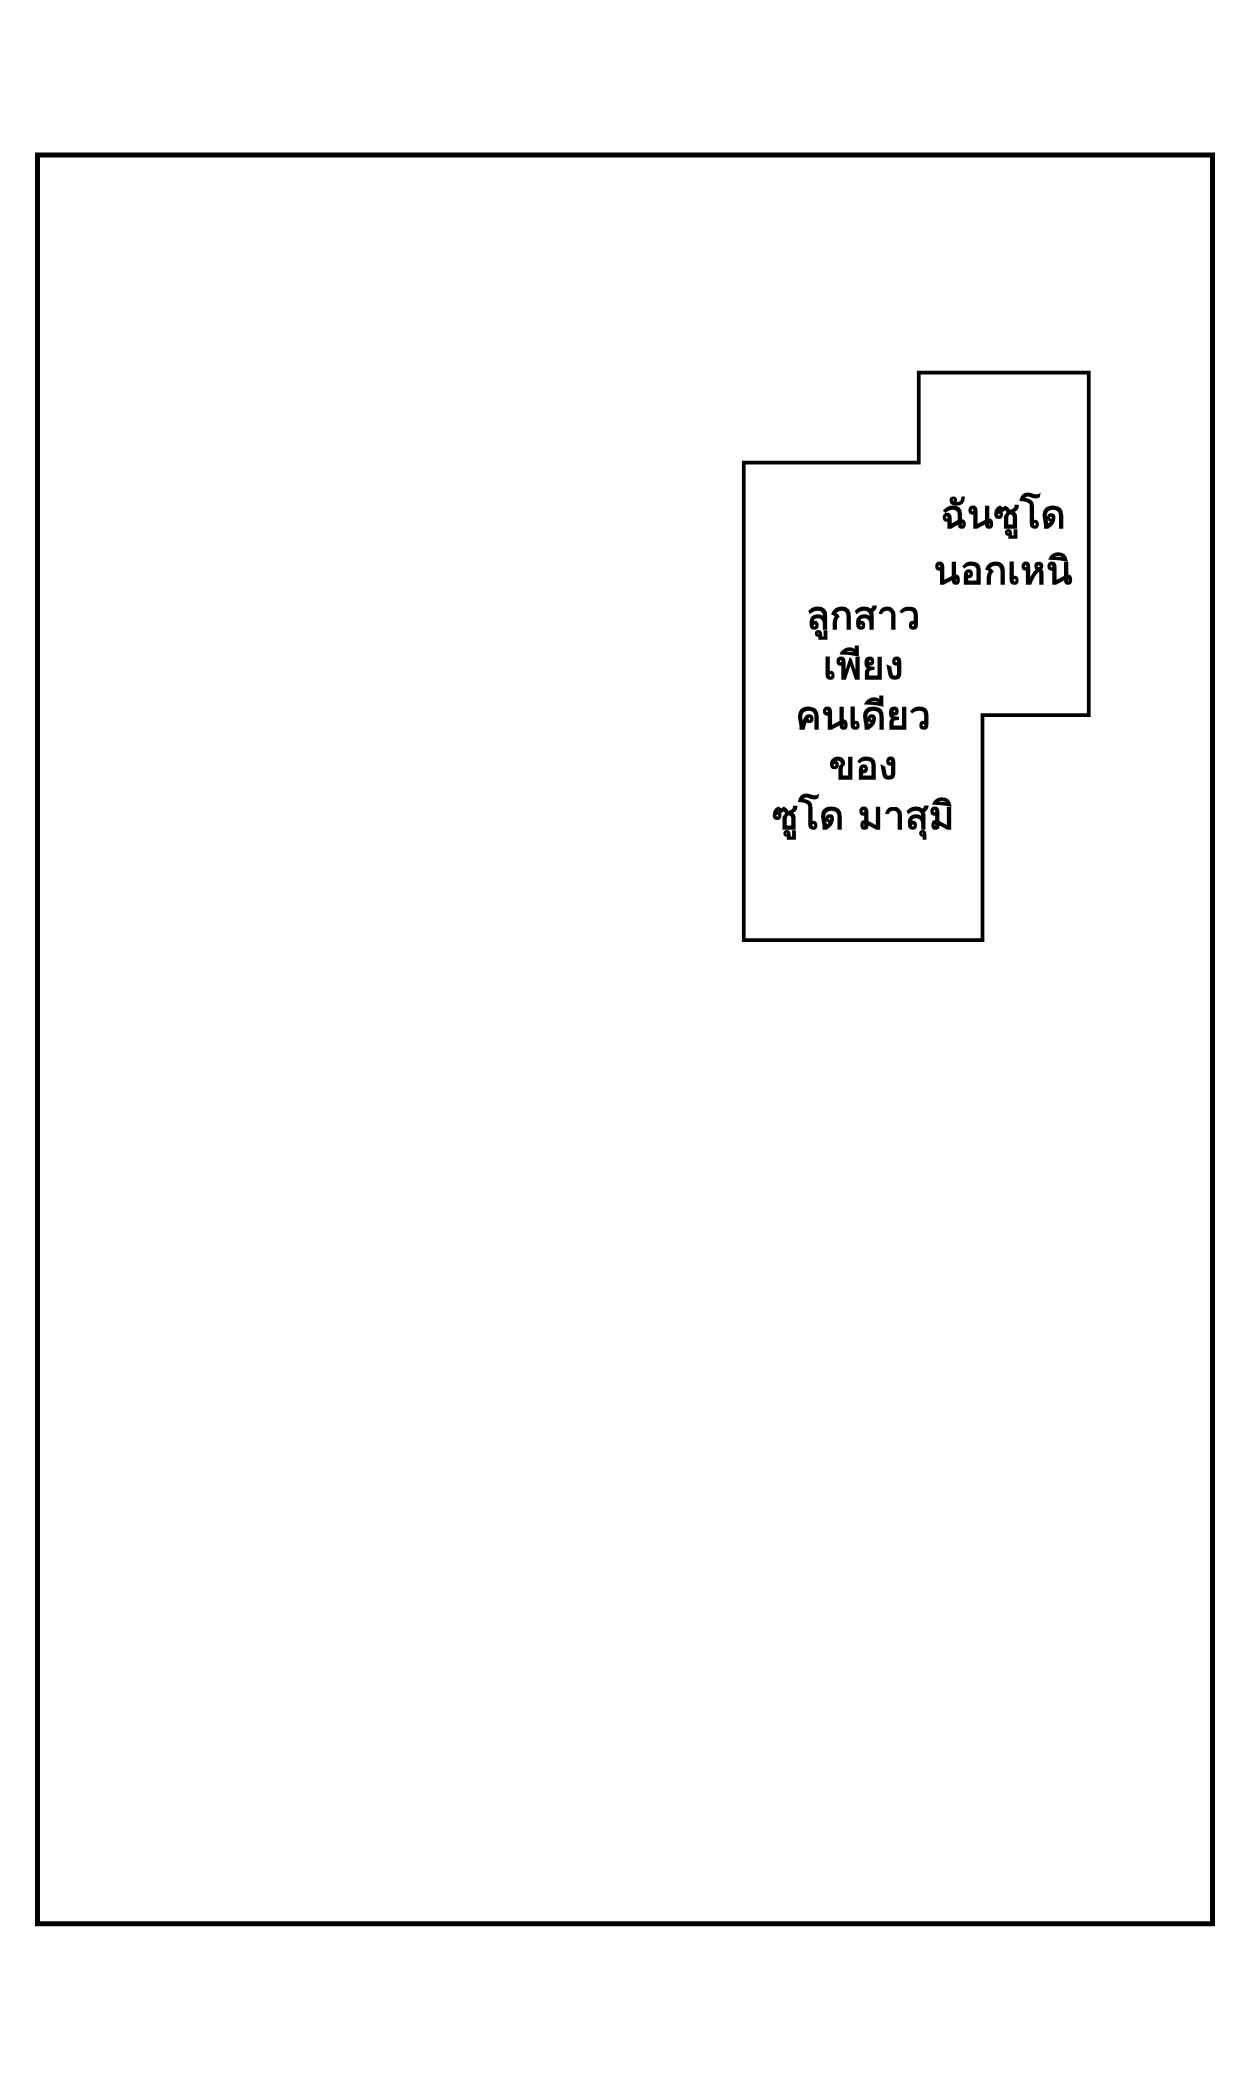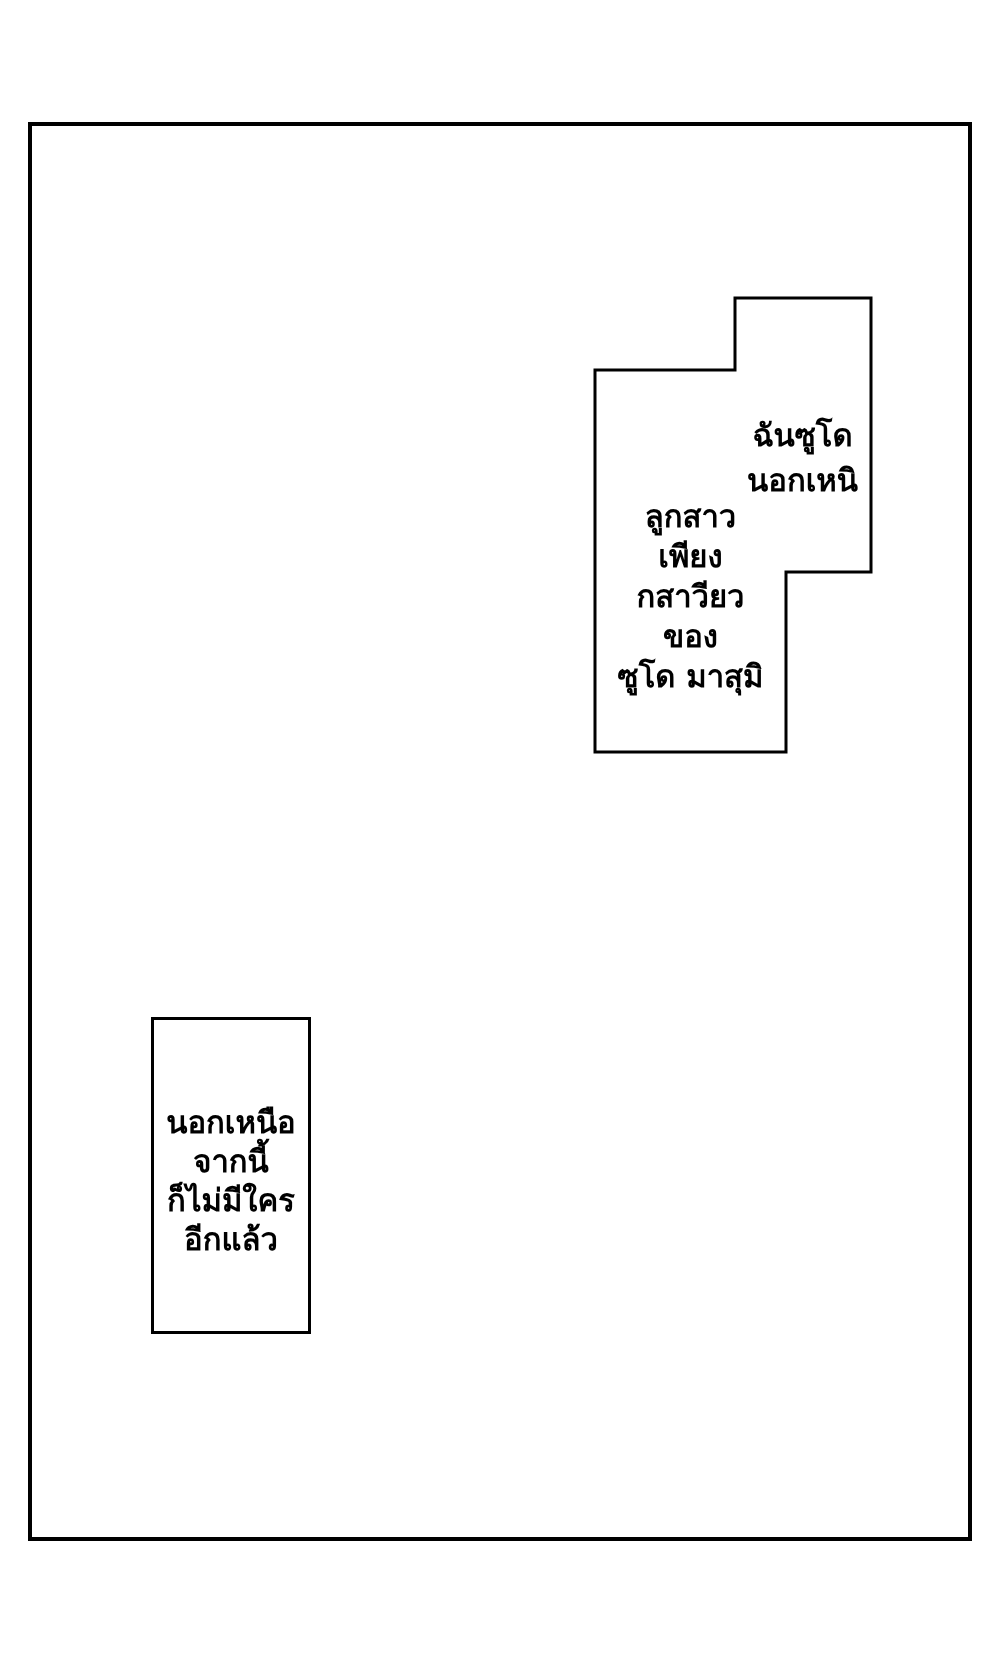--- a/index.html
+++ b/index.html
@@ -36,21 +36,20 @@
   .txt {
     position: absolute;
     display: flex;
     flex-direction: column;
     align-items: center;
     justify-content: center;
     text-align: center;
     font-weight: bold;
     color: #000000;
     box-sizing: border-box;
-    margin-top: 23px;
   }
   .txt .line {
     display: block;
     white-space: nowrap;
   }
   .intro-text {
     left: 734px;
     top: 298px;
     width: 137px;
     height: 274px;
@@ -103,25 +102,19 @@
   </svg>
 
   <div class="txt intro-text">
     <span class="line">ฉันซูโด</span>
     <span class="line">นอกเหนิ</span>
   </div>
 
   <div class="txt detail-text">
     <span class="line">ลูกสาว</span>
     <span class="line">เพียง</span>
-    <span class="line">กสาวียว</span>
+    <span class="line">คนเดียว</span>
     <span class="line">ของ</span>
     <span class="line">ซูโด มาสุมิ</span>
   </div>
 
-  <div class="caption-box">
-    <span class="line">นอกเหนือ</span>
-    <span class="line">จากนี้</span>
-    <span class="line">ก็ไม่มีใคร</span>
-    <span class="line">อีกแล้ว</span>
-  </div>
 
 </div>
 
 </body></html>

